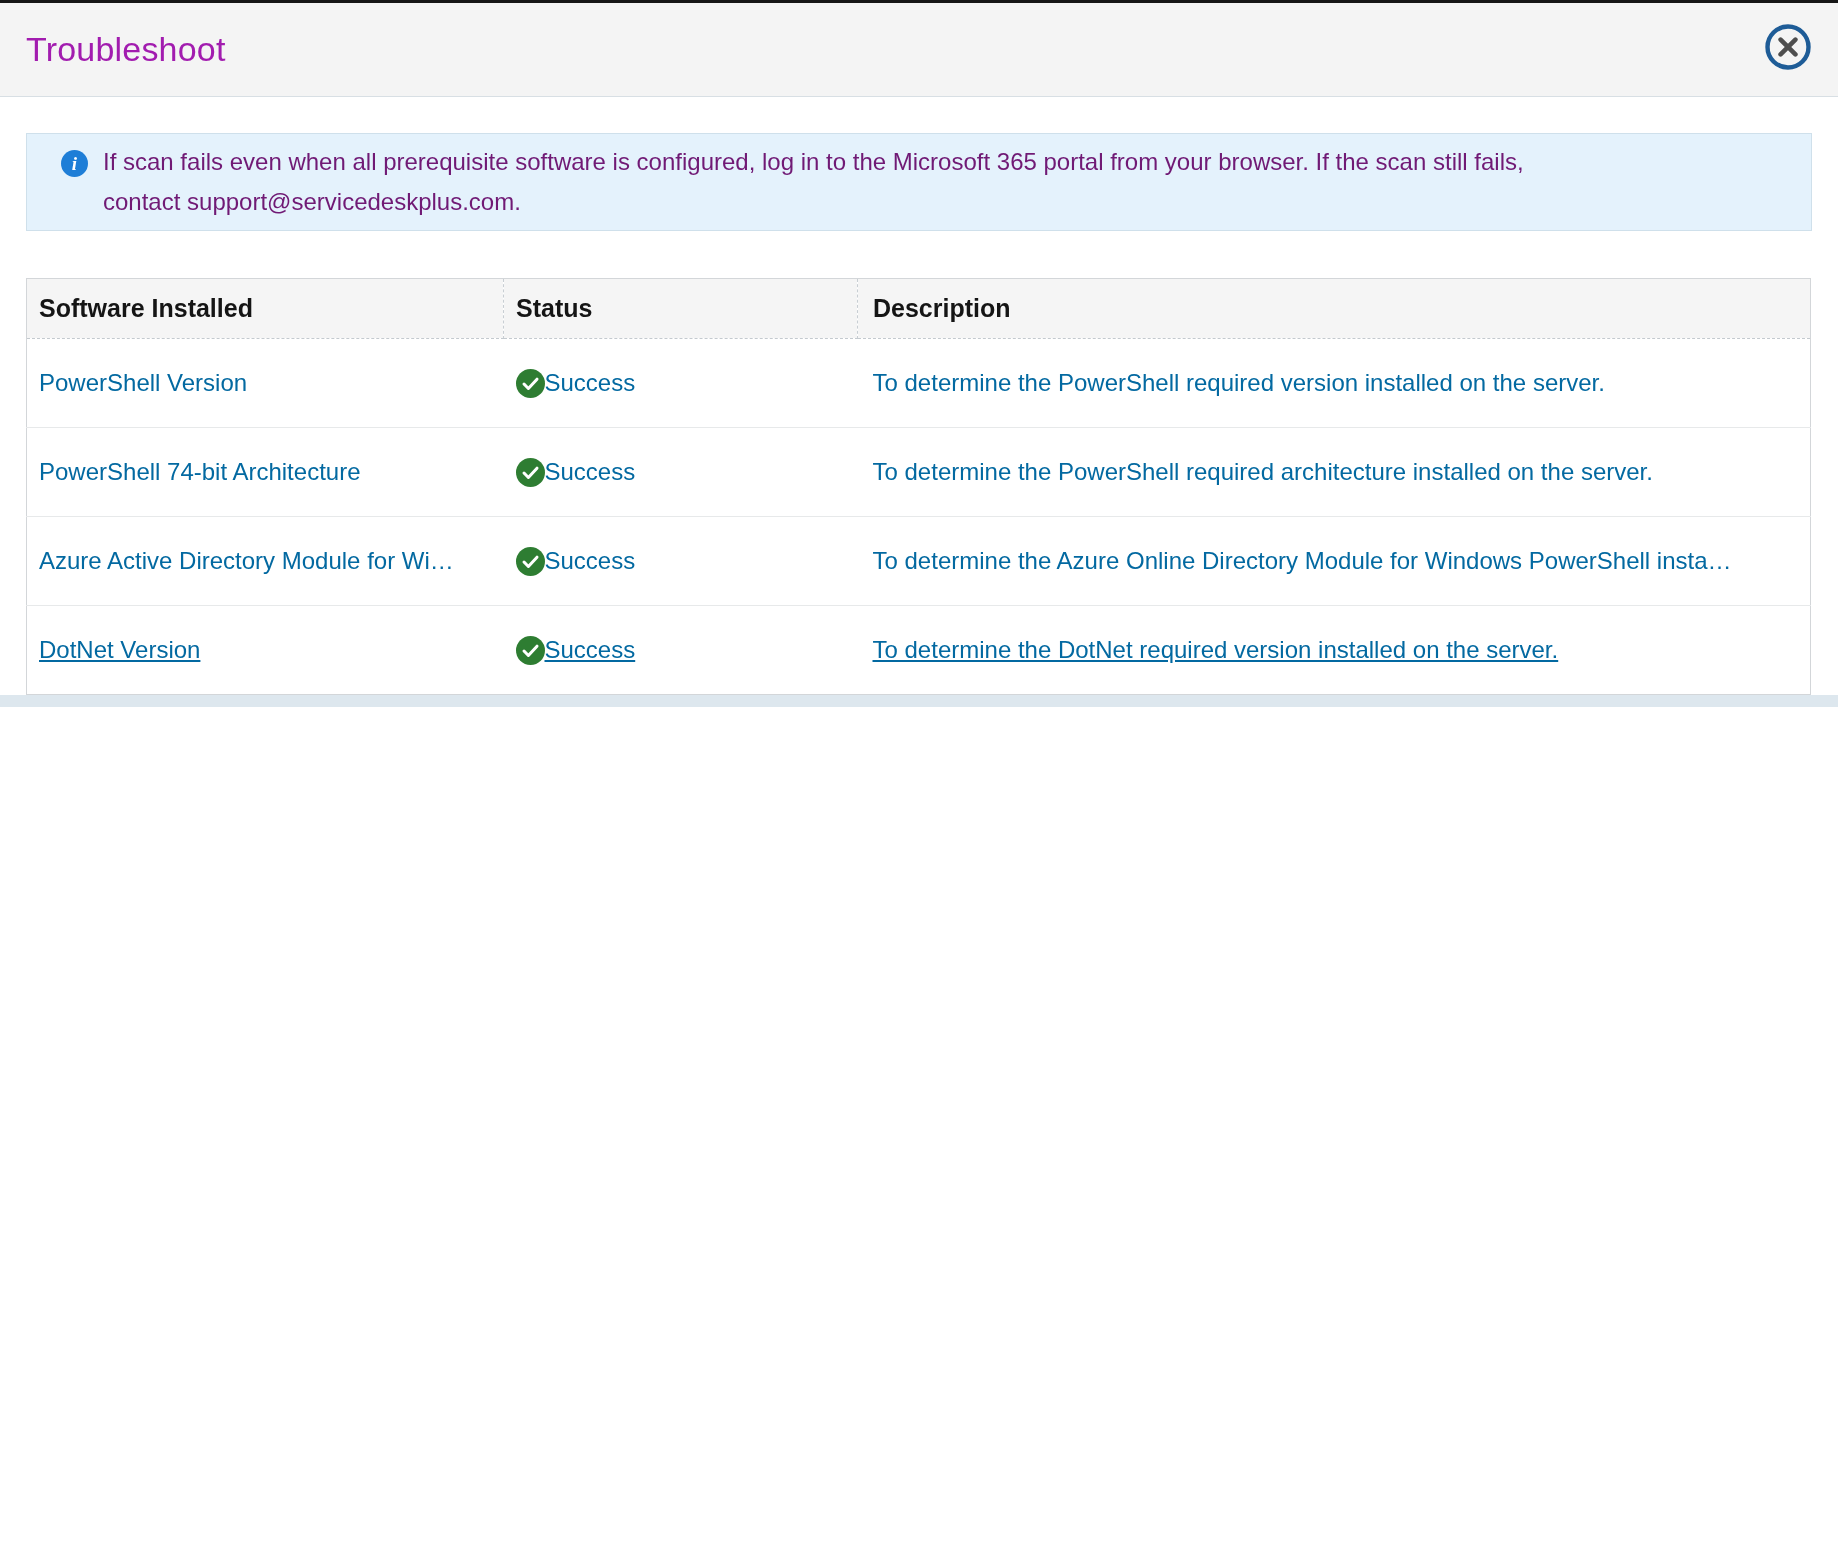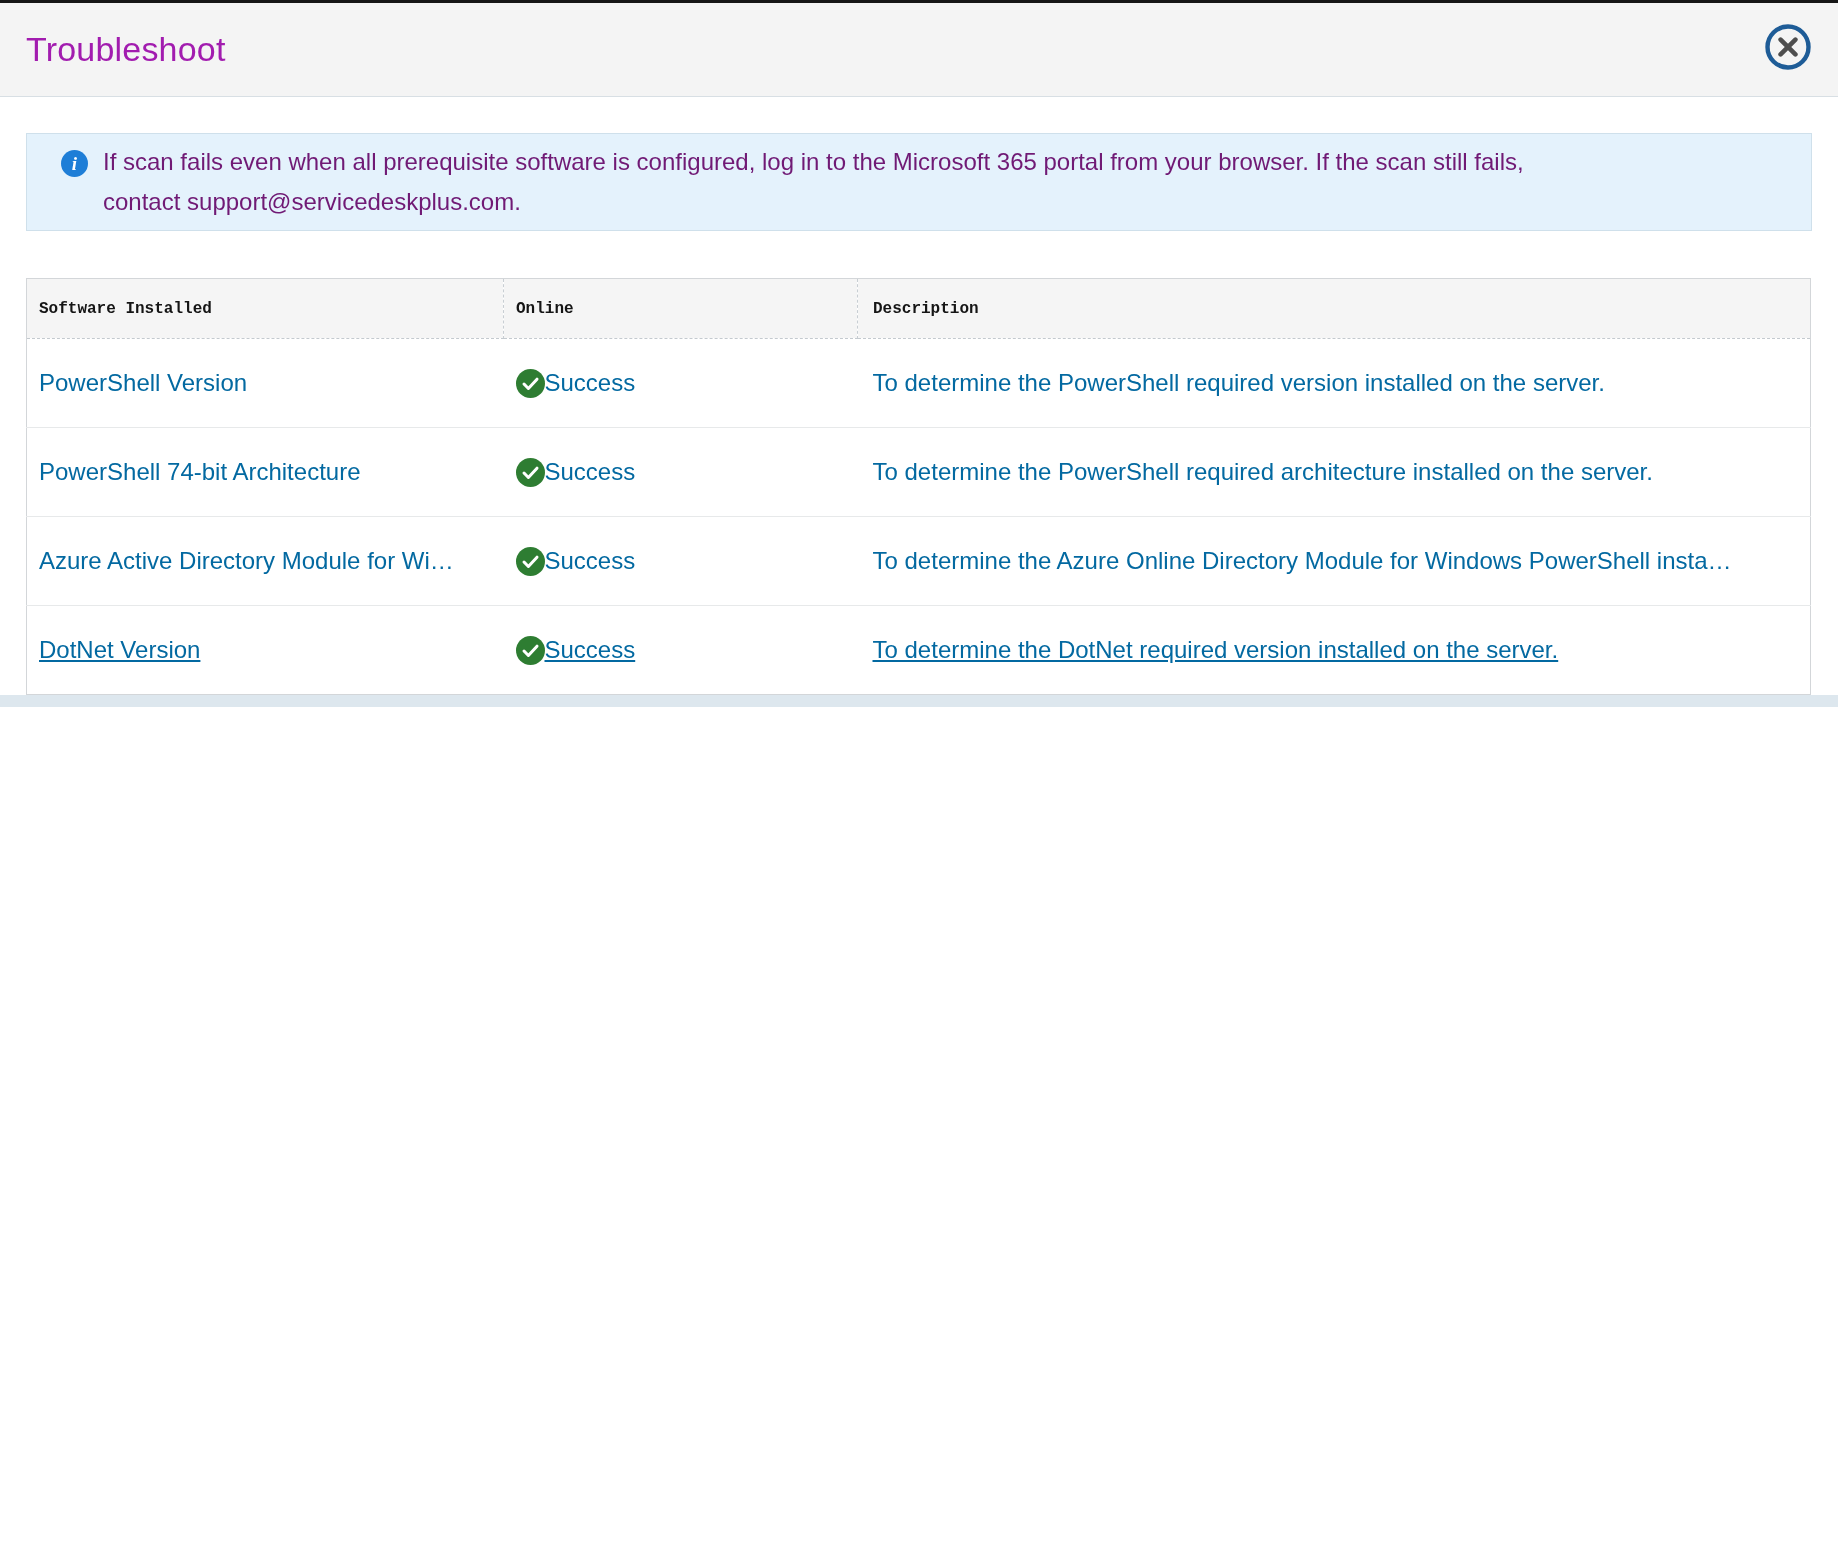--- a/index.html
+++ b/index.html
@@ -73,29 +73,28 @@
     margin: 47px 26px 0 26px;
     width: 1784px;
     border-collapse: collapse;
     table-layout: fixed;
     border: 1px solid #d3d6d9;
   }
   table.prereq th {
     height: 60px;
     background: #f5f5f5;
     text-align: left;
-    font-size: 16px;
+    font-size: 25px;
     font-weight: bold;
     color: #151515;
     padding: 0 10px 0 12px;
     border-right: 1px dashed #c8ced3;
     border-bottom: 1px dashed #c4cacf;
     white-space: nowrap;
     overflow: hidden;
-    font-family: Liberation Mono, monospace;
   }
   table.prereq th:last-child { border-right: none; padding-left: 15px; }
   table.prereq td {
     height: 89px;
     font-size: 24px;
     color: #0369a1;
     padding: 0 10px 0 12px;
     border-bottom: 1px solid #e7e9ea;
     white-space: nowrap;
     overflow: hidden;
@@ -145,21 +144,21 @@
 
   <table class="prereq">
     <colgroup>
       <col style="width:477px">
       <col style="width:354px">
       <col style="width:953px">
     </colgroup>
     <thead>
       <tr>
         <th>Software Installed</th>
-        <th>Online</th>
+        <th>Status</th>
         <th>Description</th>
       </tr>
     </thead>
     <tbody>
       <tr>
         <td>PowerShell Version</td>
         <td>
           <div class="status-wrap">
             <span class="success-icon">
               <svg viewBox="0 0 29 29">

